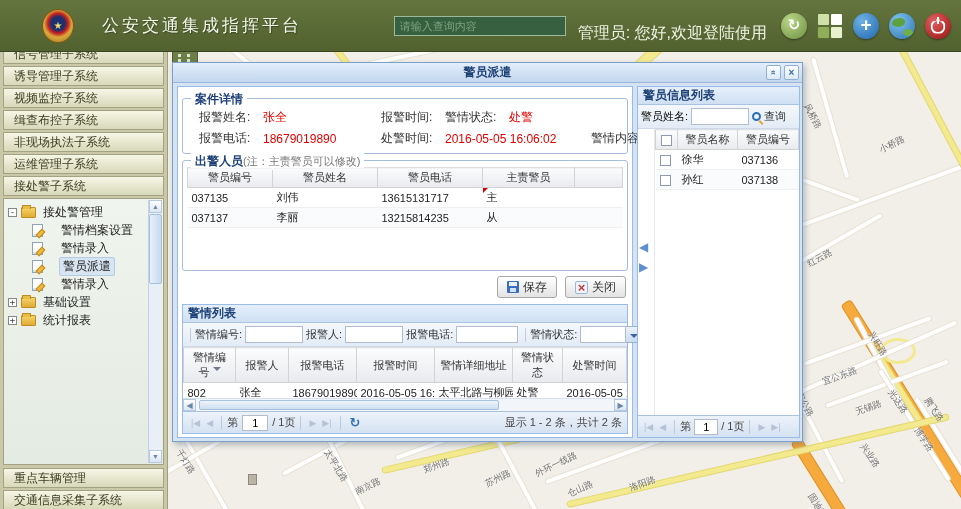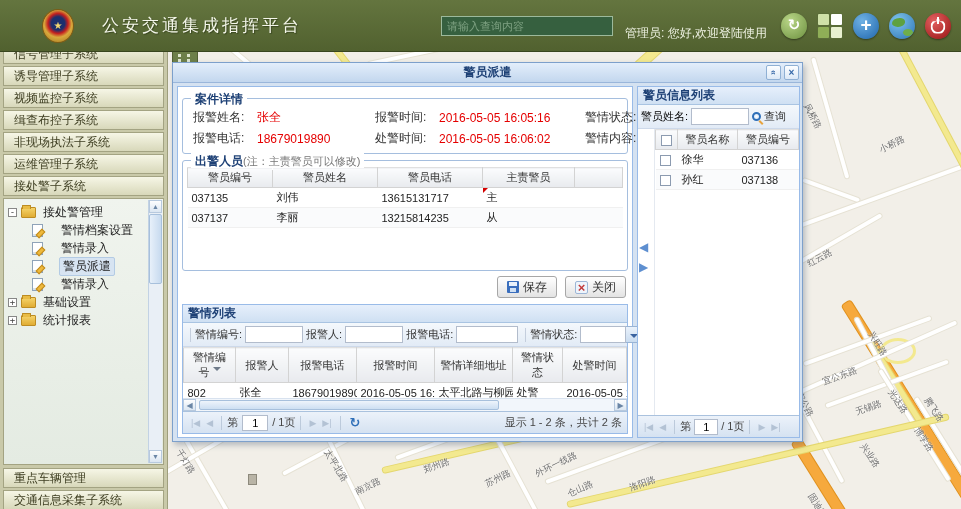--- a/index.html
+++ b/index.html
@@ -16,21 +16,21 @@
   .mlabel{position:absolute;color:#6e6e6e;font-size:9px;white-space:nowrap;transform-origin:left center;text-shadow:0 0 2px #fff;}
   .bldg{position:absolute;width:9px;height:11px;background:#b9b4a6;border:1px solid #8d897c;}
 
   
   .header{position:absolute;left:0;top:0;width:961px;height:52px;background:linear-gradient(#64753f,#51612f);border-bottom:1px solid #39461f;display:flex;align-items:center;z-index:50;}
   .logo{width:32px;height:34px;margin-left:42px;border-radius:50%;background:radial-gradient(circle at 50% 42%,#1c2f6e 0 28%,#c41f1f 42%,#d9a93c 58%,#9a7420 100%);border:1px solid #7d5c16;position:relative;flex:none;}
   .logo::after{content:"★";position:absolute;left:50%;top:50%;transform:translate(-50%,-58%);color:#f4d872;font-size:10px;}
   .htitle{color:#f4f6ea;font-size:17px;letter-spacing:3px;margin-left:28px;text-shadow:1px 1px 1px #3a4720;}
   .hsearch{margin-left:auto;width:172px;height:20px;background:#36603f;border:1px solid #9cb99b;color:#d8e6d4;font-size:11px;padding:0 5px;outline:none;}
   .hsearch::placeholder{color:#7ea182;}
-  .hwelcome{color:#eef2e2;font-size:12px;margin:16px 14px 0 12px;white-space:nowrap;}
+  .hwelcome{color:#eef2e2;font-size:16px;margin:16px 14px 0 12px;white-space:nowrap;}
   .hicons{display:flex;align-items:center;gap:10px;margin-right:10px;}
   .hicon{width:26px;height:26px;border-radius:50%;position:relative;flex:none;cursor:pointer;box-shadow:0 1px 2px rgba(0,0,0,.4);}
   .hic-refresh{background:radial-gradient(circle at 35% 30%,#b9d687,#6d9140);}
   .hic-refresh::after{content:"↻";position:absolute;left:50%;top:50%;transform:translate(-50%,-54%);color:#fff;font-weight:bold;font-size:15px;}
   .hic-tiles{border-radius:3px;background:#5a6c38;display:grid;grid-template-columns:11px 11px;grid-template-rows:11px 11px;gap:2px;padding:1px;box-shadow:none;}
   .hic-tiles span{border-radius:1px;}
   .hic-tiles .t1{background:#cfe0a8;} .hic-tiles .t2{background:#ffffff;}
   .hic-tiles .t3{background:#8fae57;} .hic-tiles .t4{background:#e8f0d0;}
   .hic-add{background:radial-gradient(circle at 35% 30%,#6fb1e4,#1f66ad);}
   .hic-add::after{content:"+";position:absolute;left:50%;top:50%;transform:translate(-50%,-56%);color:#fff;font-weight:bold;font-size:19px;}
@@ -72,21 +72,21 @@
   .dbtn.collapse span{display:inline-block;transform:rotate(-90deg);letter-spacing:-2px;font-size:9px;}
   .dlg-body{position:absolute;left:0;top:20px;right:0;bottom:0;}
 
   .left-col{position:absolute;left:4px;top:3px;width:456px;bottom:3px;background:#fff;border:1px solid #99bbe8;display:flex;flex-direction:column;padding:3px 4px;}
   .fset{border:1px solid #a5bede;border-radius:3px;position:relative;margin-top:6px;padding:8px 6px 4px 6px;}
   .fset .legend{position:absolute;top:-8px;left:8px;background:#fff;padding:0 4px;font-weight:bold;color:#1e4176;font-size:12px;}
   .fset .legend .note{font-weight:normal;color:#777;font-size:11px;}
   .case-row{display:flex;height:21px;align-items:center;font-size:12px;}
   .case-row .lbl{color:#333;flex:none;}
   .case-row .val{color:#e50000;flex:none;}
-  .c1l{width:64px;margin-left:4px;} .c1v{width:118px;}
+  .c1l{width:64px;margin-left:10px;} .c1v{width:118px;}
   .c2l{width:64px;} .c2v{width:146px;}
   .c3l{width:64px;} .c3v{width:70px;}
 
   table.grid{border-collapse:collapse;width:100%;table-layout:fixed;font-size:11px;}
   table.grid th{background:linear-gradient(#fbfcfd,#e8eaee);border:1px solid #d3d3d3;border-top:1px solid #e0e0e0;color:#333;font-weight:normal;text-align:center;padding:2px 4px;height:19px;position:relative;}
   table.grid td{border-bottom:1px solid #f0f0f0;padding:2px 4px;height:18px;color:#222;overflow:hidden;white-space:nowrap;position:relative;}
   .dirty::before{content:"";position:absolute;left:0;top:0;border-style:solid;border-width:5px 5px 0 0;border-color:#d40000 transparent transparent transparent;}
   .btn-row{display:flex;justify-content:flex-end;gap:8px;padding:5px 2px 4px 0;}
   .xbtn{display:flex;align-items:center;gap:4px;height:22px;padding:0 9px;background:linear-gradient(#ffffff,#e3e3e3);border:1px solid #a7a7a7;border-radius:3px;font-size:12px;color:#333;cursor:pointer;}
   .floppy{width:12px;height:12px;background:#3a6ebd;border-radius:1px;position:relative;}
@@ -274,21 +274,20 @@
     <div class="dlg-body">
 
       <div class="left-col">
 
         <div class="fset" style="margin-top:8px;">
           <div class="legend">案件详情</div>
           <div class="case-row">
             <span class="lbl c1l">报警姓名:</span>
             <span class="val c1v">张全</span>
             <span class="lbl c2l">报警时间:</span>
-            <span class="val c2v">2016-05-05 16:05:16</span>
             <span class="lbl c3l">警情状态:</span>
             <span class="val c3v">处警</span>
           </div>
           <div class="case-row">
             <span class="lbl c1l">报警电话:</span>
             <span class="val c1v">18679019890</span>
             <span class="lbl c2l">处警时间:</span>
             <span class="val c2v">2016-05-05 16:06:02</span>
             <span class="lbl c3l">警情内容:</span>
             <span class="val c3v">两车追尾</span>

